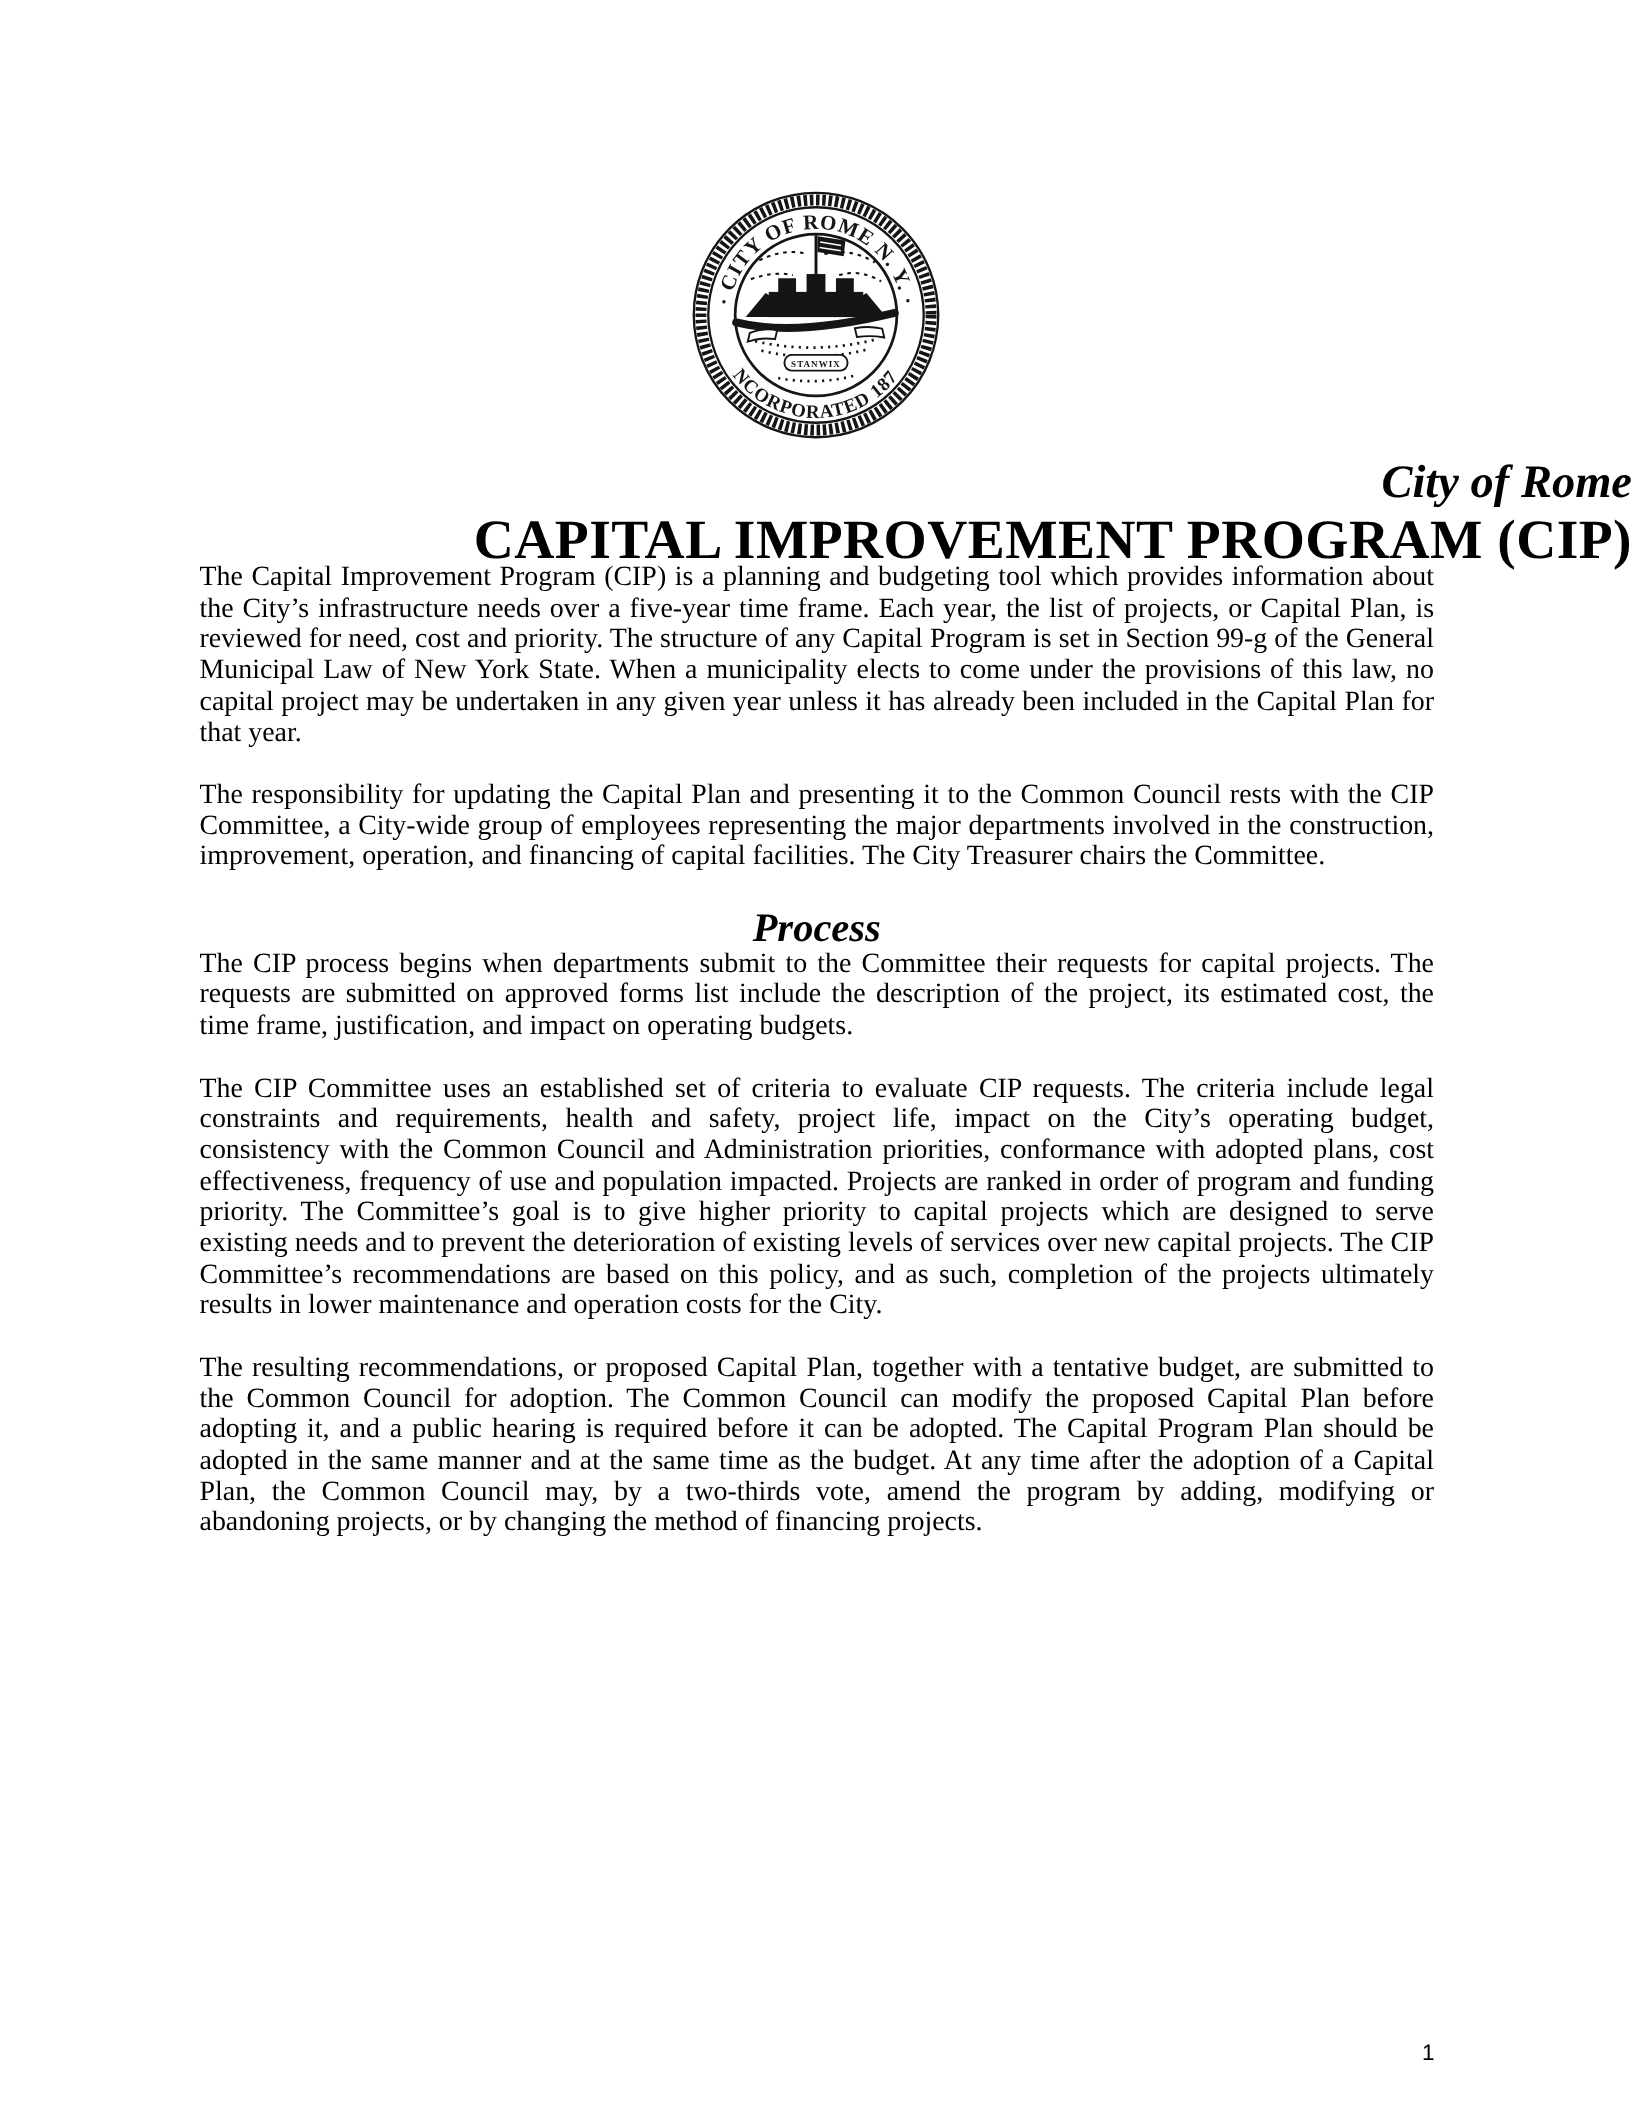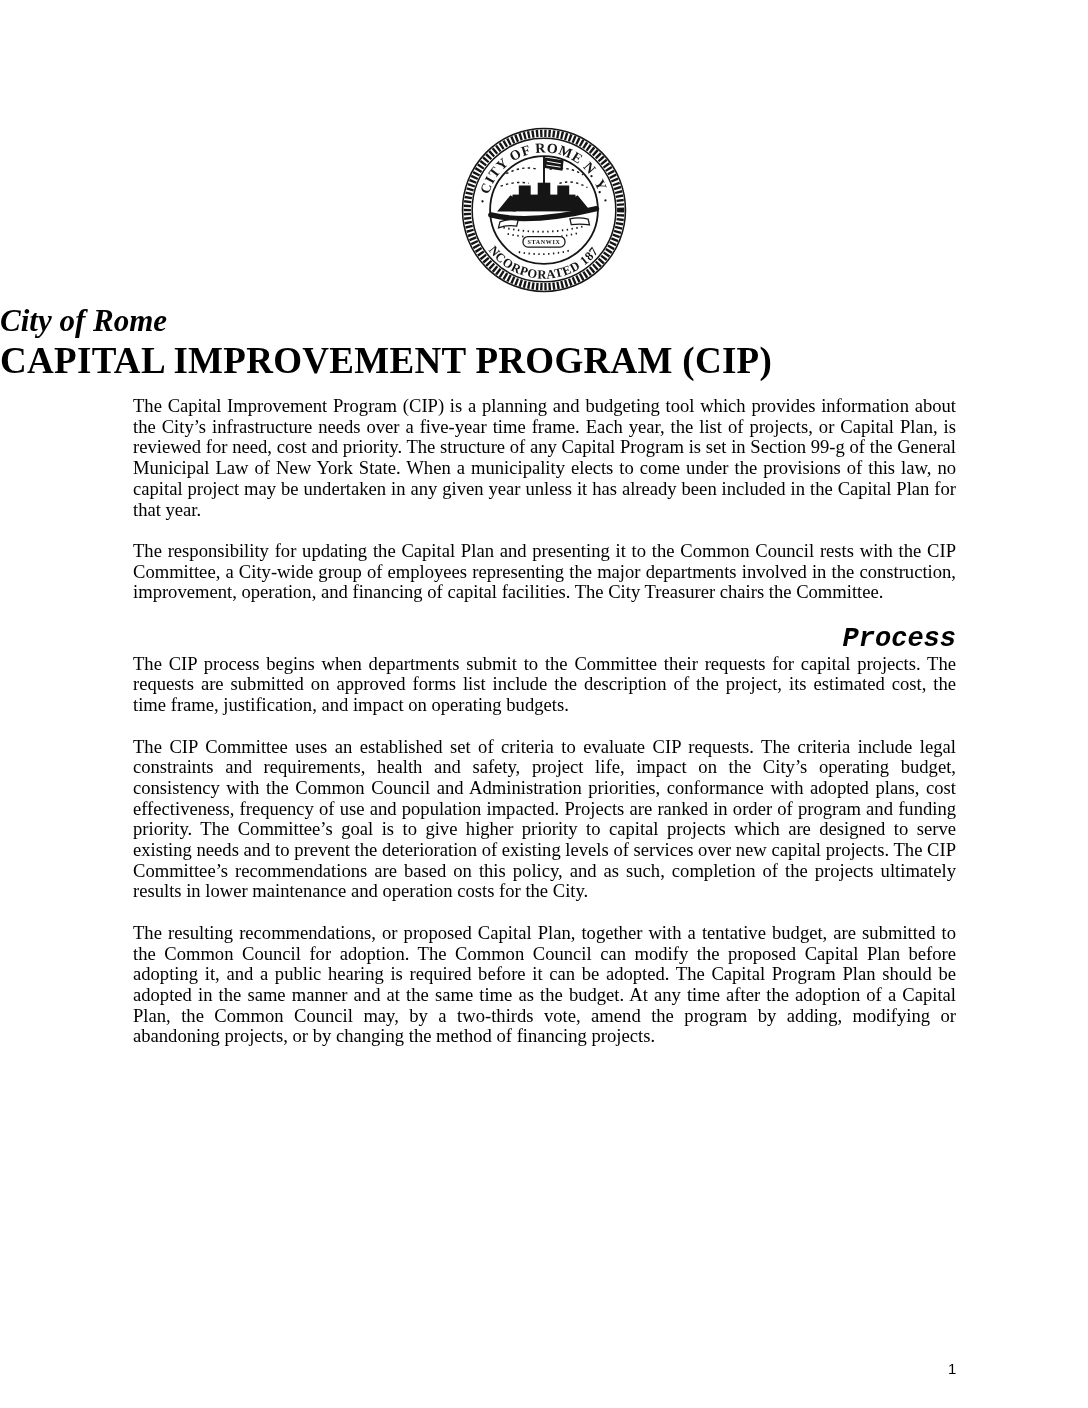--- a/index.html
+++ b/index.html
@@ -19,54 +19,53 @@
     width: 100%;
     display: flex;
     justify-content: center;
   }
   .seal { width: 168px; height: 168px; }
   .title-block {
     position: absolute;
     top: 302px;
     left: 0;
     width: 100%;
-    text-align: left;
+    text-align: right;
   }
   .title-script {
     font-size: 31px;
     font-weight: bold;
     font-style: italic;
     line-height: 37px;
     margin: 0;
   }
   .title-main {
     font-size: 37px;
     font-weight: bold;
     line-height: 43px;
     margin: 0;
     letter-spacing: 0.3px;
   }
   .content {
     position: absolute;
-    top: 396px;
+    top: 375px;
     left: 133px;
     width: 823px;
     font-size: 18.6px;
     line-height: 20.7px;
     text-align: justify;
   }
   .content p { margin: 0 0 20.7px 0; }
   .process-heading {
     font-size: 27px;
     font-weight: bold;
     font-style: italic;
     line-height: 30px;
     margin: 0;
-    text-align: right;
-    font-family: Liberation Mono, monospace;
+    text-align: center;
   }
   .page-number {
     position: absolute;
     top: 1360px;
     left: 948px;
     font-family: "Liberation Sans", sans-serif;
     font-size: 15px;
     line-height: 18px;
   }
   .seal text { fill: #151515; }

